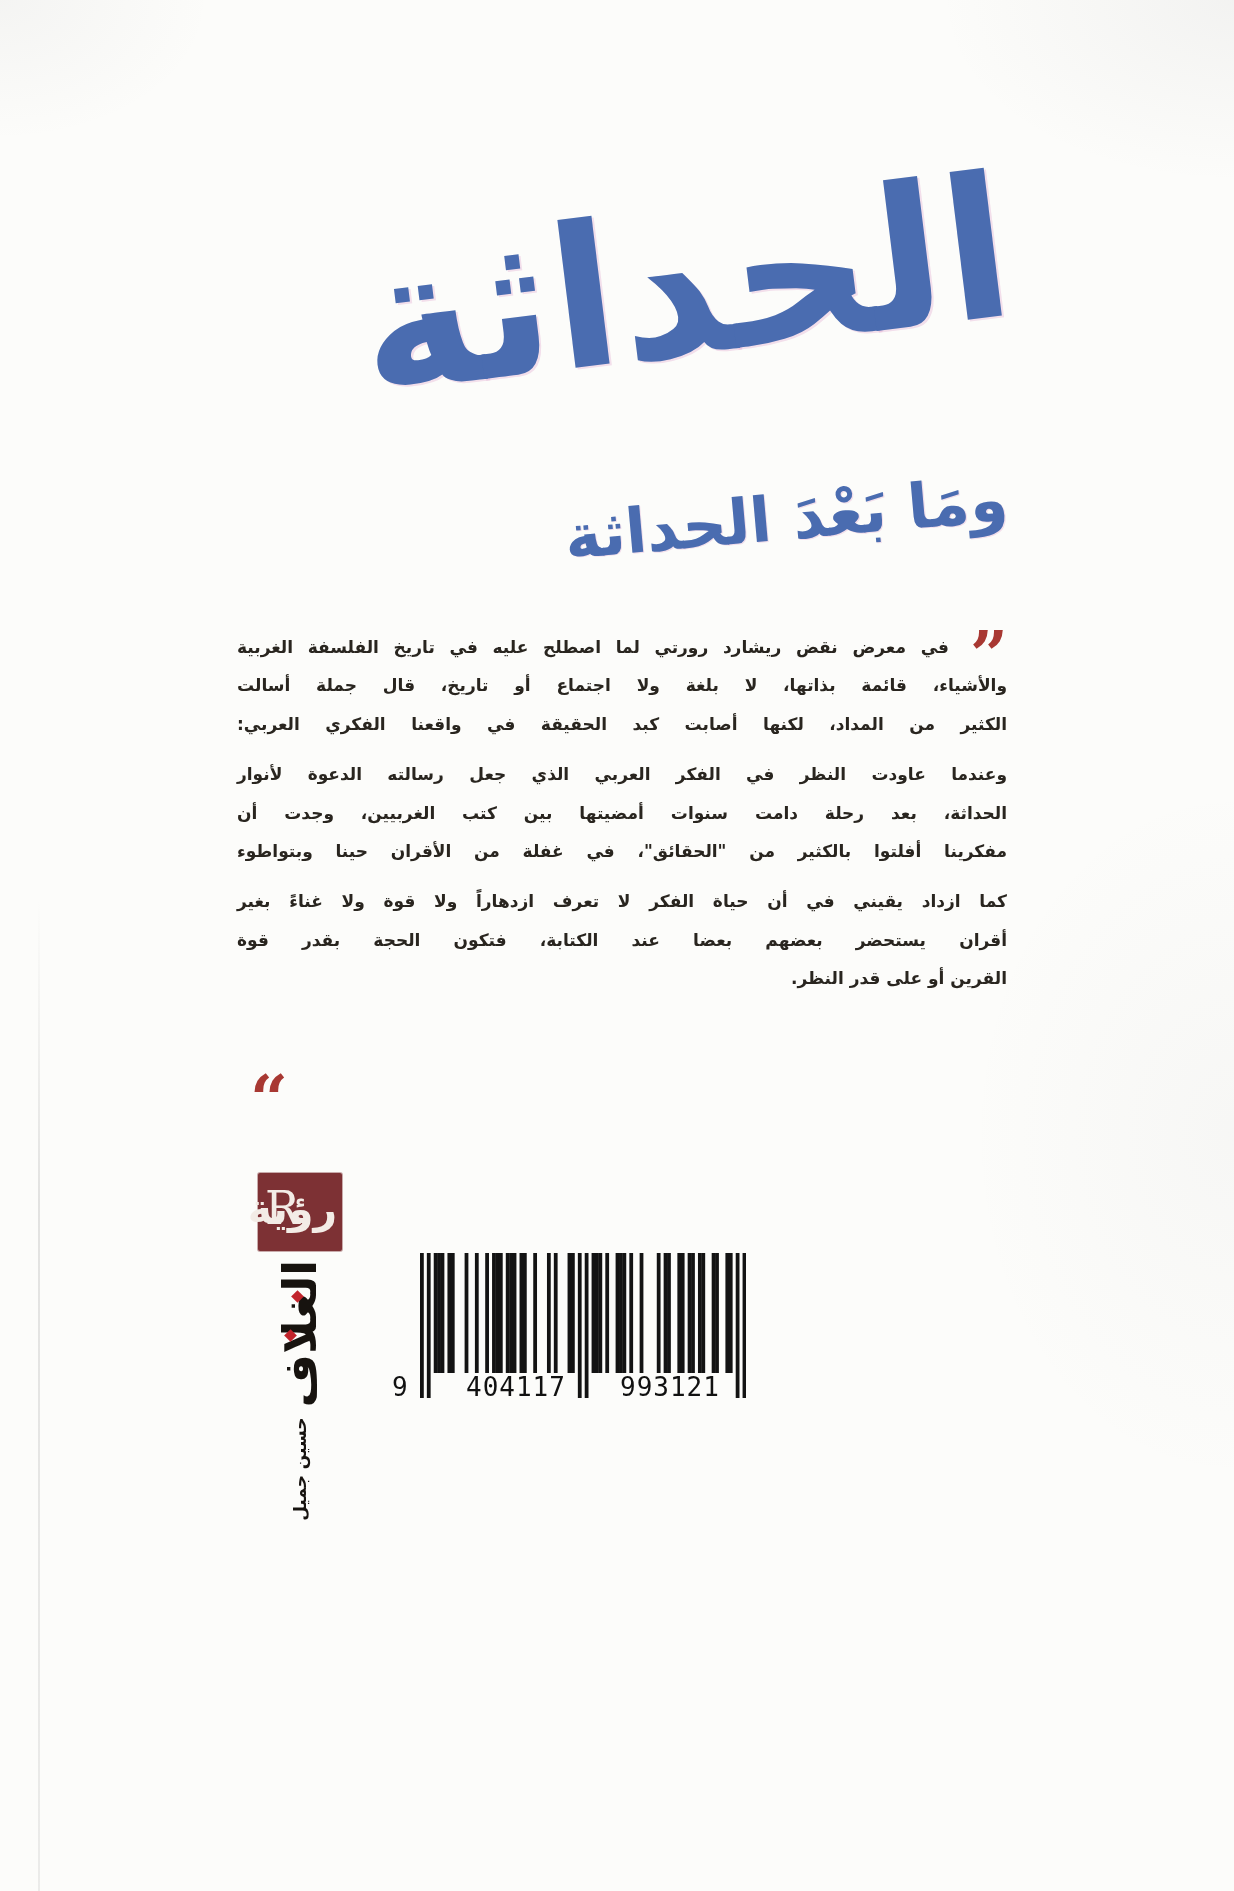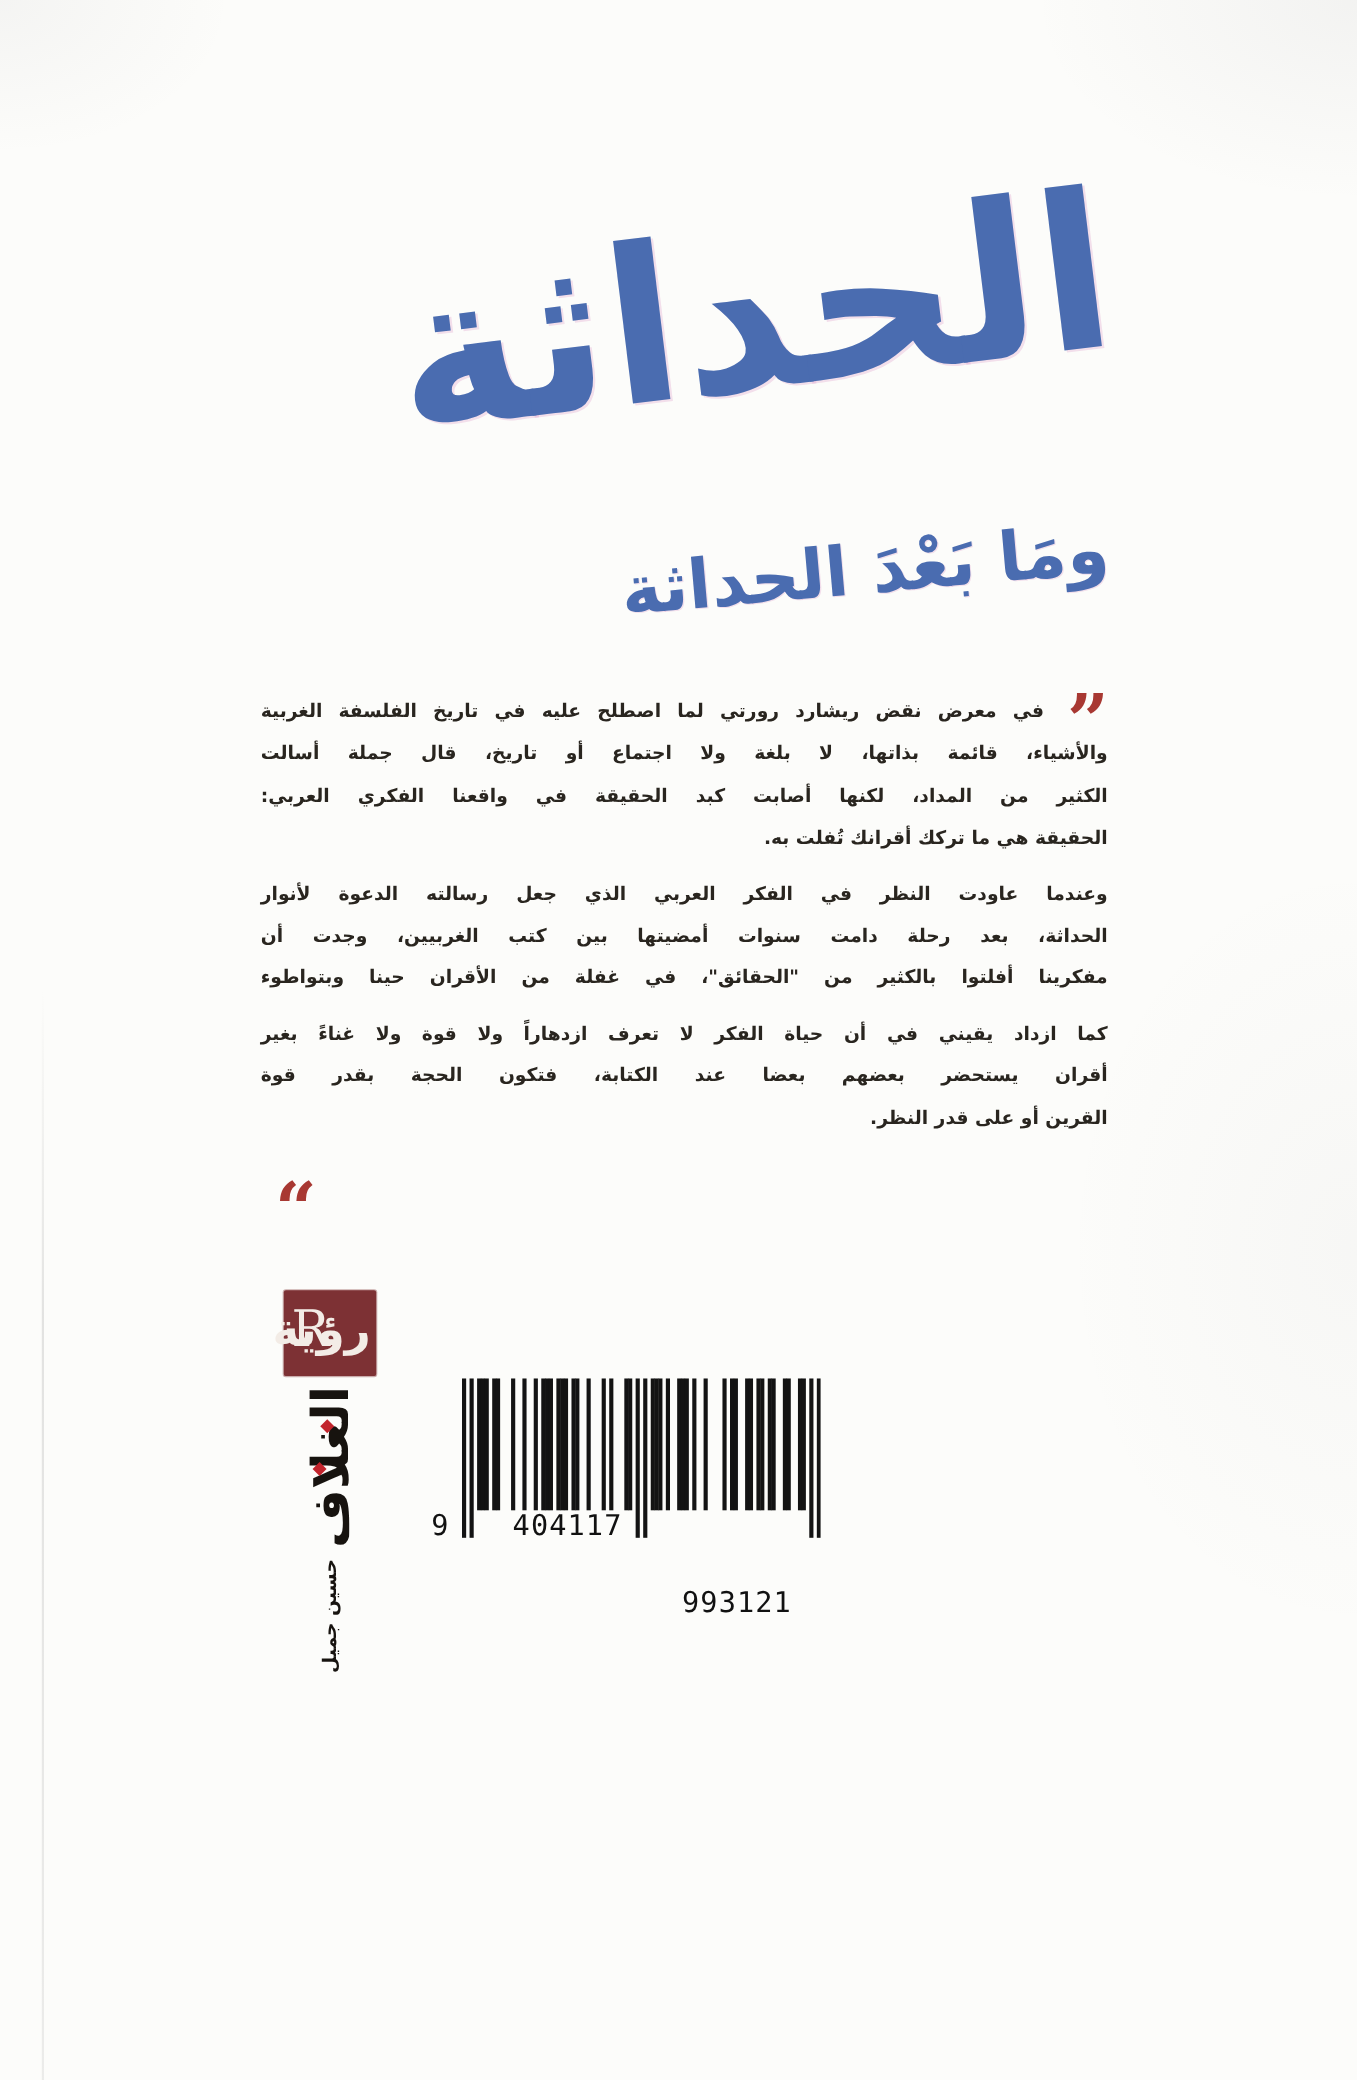--- a/index.html
+++ b/index.html
@@ -86,41 +86,40 @@
   
   .barcode{position:absolute;left:420px;top:1253px;width:326px;height:150px;background:transparent;}
   .bc-digit{
     position:absolute;
     font-family:"DejaVu Sans Mono", monospace;
     font-size:26px;line-height:26px;color:#111;font-weight:normal;
     letter-spacing:1px;
   }
   .bc-left{left:392px;top:1374px;}
   .bc-g1{left:466px;top:1374px;}
-  .bc-g2{left:620px;top:1444px;}
+  .bc-g2{left:620px;top:1374px;}
 </style>
 </head>
 <body>
 
 <div class="page">
 
   <div class="edge-line"></div>
 
   <div class="title">الحداثة</div>
   <div class="subtitle">ومَا بَعْدَ الحداثة</div>
 
   <div class="quote-mark quote-open">”</div>
 
   <div class="quote-block">
     <div id="quote-paragraphs">
         <div class="qpara">
           <div class="qline qfirst">في معرض نقض ريشارد رورتي لما اصطلح عليه في تاريخ الفلسفة الغربية</div>
           <div class="qline">والأشياء، قائمة بذاتها، لا بلغة ولا اجتماع أو تاريخ، قال جملة أسالت</div>
           <div class="qline">الكثير من المداد، لكنها أصابت كبد الحقيقة في واقعنا الفكري العربي:</div>
-          <div class="qline qlast">الحقيقة هي ما تركك أقرانك تُفلت به.</div>
         </div>
         <div class="qpara">
           <div class="qline">وعندما عاودت النظر في الفكر العربي الذي جعل رسالته الدعوة لأنوار</div>
           <div class="qline">الحداثة، بعد رحلة دامت سنوات أمضيتها بين كتب الغربيين، وجدت أن</div>
           <div class="qline">مفكرينا أفلتوا بالكثير من "الحقائق"، في غفلة من الأقران حينا وبتواطوء</div>
         </div>
         <div class="qpara">
           <div class="qline">كما ازداد يقيني في أن حياة الفكر لا تعرف ازدهاراً ولا قوة ولا غناءً بغير</div>
           <div class="qline">أقران يستحضر بعضهم بعضا عند الكتابة، فتكون الحجة بقدر قوة</div>
           <div class="qline qlast">القرين أو على قدر النظر.</div>

